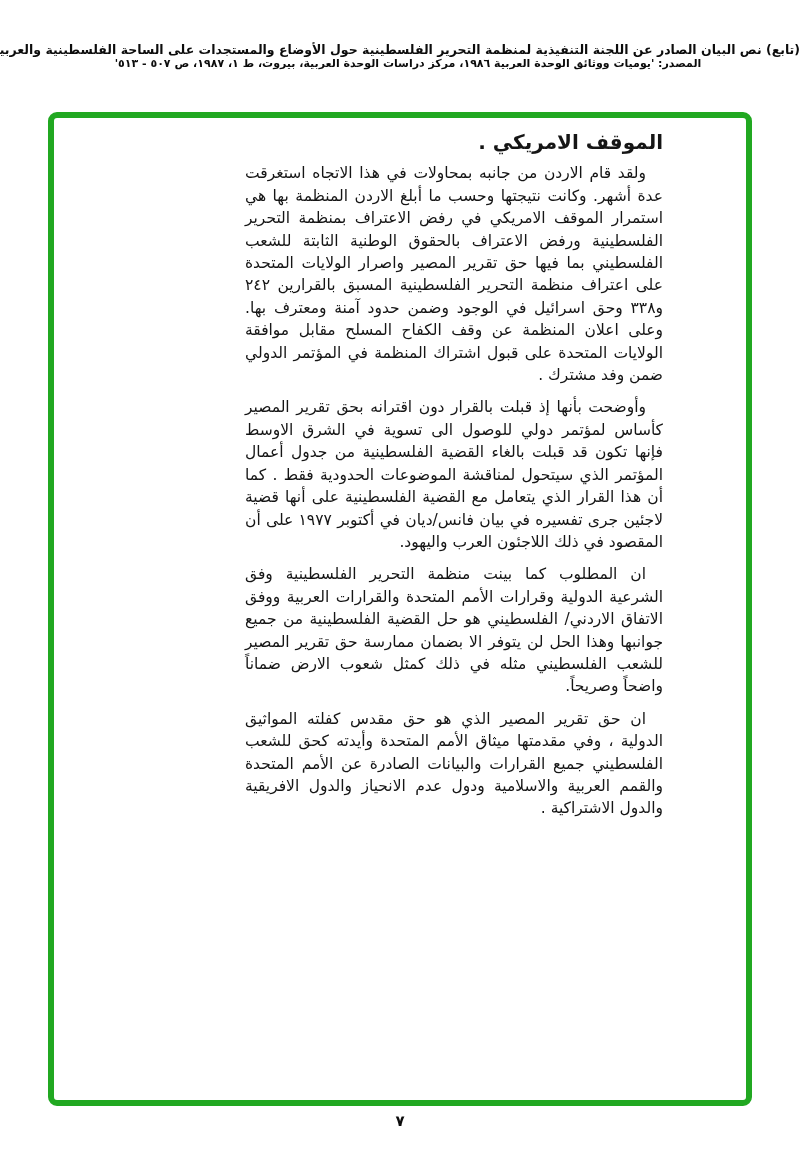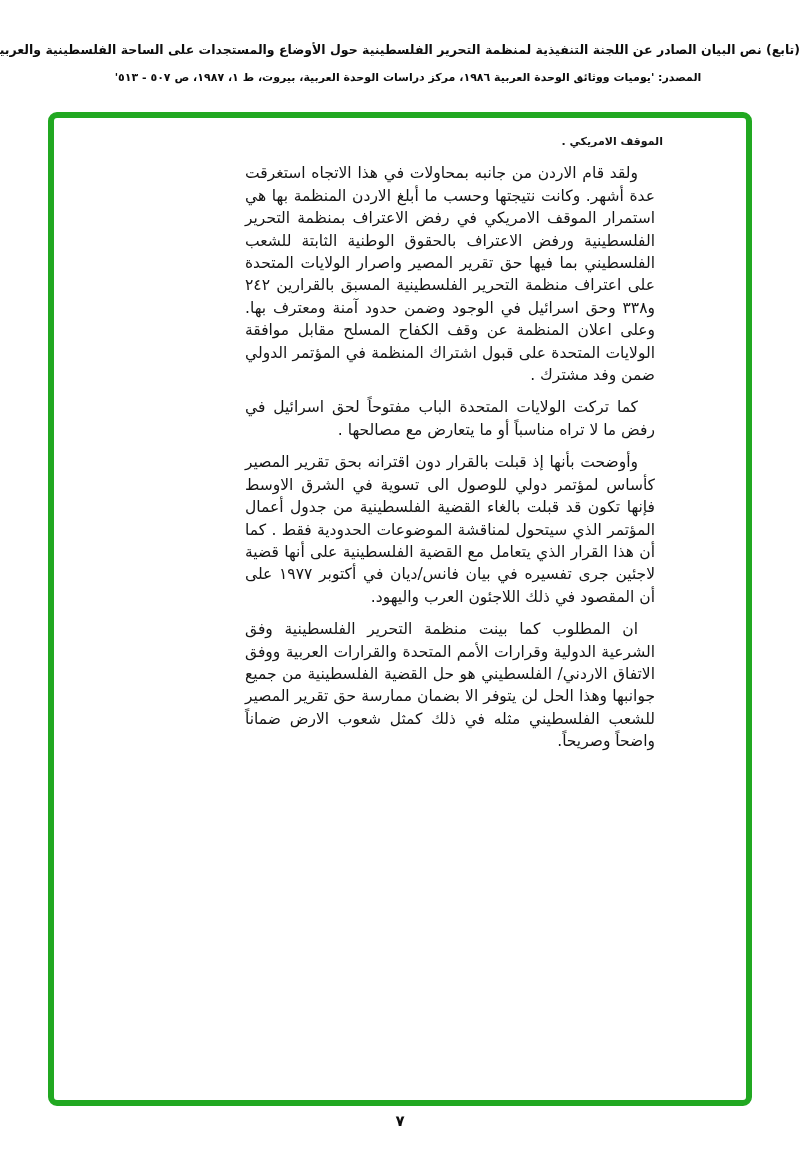--- a/index.html
+++ b/index.html
@@ -24,21 +24,20 @@
   .header-title {
     font-size: 12.5px;
     font-weight: bold;
     white-space: nowrap;
     letter-spacing: 0px;
     color: #0c0c0c;
   }
   .header-source {
     font-size: 11px;
     font-weight: bold;
-    margin-top: 14px;
     color: #0c0c0c;
     padding-left: 16px;
   }
   .scan-frame {
     position: absolute;
     left: 48px; top: 112px;
     width: 692px; height: 982px;
     border: 6px solid #21a821;
     border-radius: 9px;
     background: transparent;
@@ -48,26 +47,26 @@
     left: 245px; top: 131px;
     width: 418px;
     direction: rtl;
     text-align: justify;
     font-size: 15.5px;
     line-height: 22.4px;
     color: #151515;
   }
   .section-title {
     font-weight: bold;
-    font-size: 11px;
+    font-size: 20px;
     text-align: right;
     margin: 0 0 9px 0;
   }
   .body-par {
-    margin: 0 8px 10px 0;
+    margin: 0 0 10px 0;
     text-indent: 17px;
   }
   .page-number {
     position: absolute;
     top: 1112px; left: 0;
     width: 800px;
     text-align: center;
     font-size: 15px;
     font-weight: bold;
     color: #0c0c0c;
@@ -81,20 +80,20 @@
   <div class="header">
     <div class="header-title">(تابع) نص البيان الصادر عن اللجنة التنفيذية لمنظمة التحرير الفلسطينية حول الأوضاع والمستجدات على الساحة الفلسطينية والعربية والدولية</div>
     <div class="header-source">المصدر: 'يوميات ووثائق الوحدة العربية ١٩٨٦، مركز دراسات الوحدة العربية، بيروت، ط ١، ١٩٨٧، ص ٥٠٧ - ٥١٣'</div>
   </div>
 
   <div class="scan-frame"></div>
 
   <div class="text-column">
     <div class="section-title">الموقف الامريكي .</div>
     <p class="body-par">ولقد قام الاردن من جانبه بمحاولات في هذا الاتجاه استغرقت عدة أشهر. وكانت نتيجتها وحسب ما أبلغ الاردن المنظمة بها هي استمرار الموقف الامريكي في رفض الاعتراف بمنظمة التحرير الفلسطينية ورفض الاعتراف بالحقوق الوطنية الثابتة للشعب الفلسطيني بما فيها حق تقرير المصير واصرار الولايات المتحدة على اعتراف منظمة التحرير الفلسطينية المسبق بالقرارين ٢٤٢ و٣٣٨ وحق اسرائيل في الوجود وضمن حدود آمنة ومعترف بها. وعلى اعلان المنظمة عن وقف الكفاح المسلح مقابل موافقة الولايات المتحدة على قبول اشتراك المنظمة في المؤتمر الدولي ضمن وفد مشترك .</p>
-    <p class="body-par">كما تركت الولايات المتحدة الباب مفتوحاً لحق اسرائيل في رفض ما لا تراه مناسباً أو ما يتعارض مع مصالحها .</p>
     <p class="body-par">وأوضحت بأنها إذ قبلت بالقرار دون اقترانه بحق تقرير المصير كأساس لمؤتمر دولي للوصول الى تسوية في الشرق الاوسط فإنها تكون قد قبلت بالغاء القضية الفلسطينية من جدول أعمال المؤتمر الذي سيتحول لمناقشة الموضوعات الحدودية فقط . كما أن هذا القرار الذي يتعامل مع القضية الفلسطينية على أنها قضية لاجئين جرى تفسيره في بيان فانس/ديان في أكتوبر ١٩٧٧ على أن المقصود في ذلك اللاجئون العرب واليهود.</p>
     <p class="body-par">ان المطلوب كما بينت منظمة التحرير الفلسطينية وفق الشرعية الدولية وقرارات الأمم المتحدة والقرارات العربية ووفق الاتفاق الاردني/ الفلسطيني هو حل القضية الفلسطينية من جميع جوانبها وهذا الحل لن يتوفر الا بضمان ممارسة حق تقرير المصير للشعب الفلسطيني مثله في ذلك كمثل شعوب الارض ضماناً واضحاً وصريحاً.</p>
+    <p class="body-par">ان حق تقرير المصير الذي هو حق مقدس كفلته المواثيق الدولية ، وفي مقدمتها ميثاق الأمم المتحدة وأيدته كحق للشعب الفلسطيني جميع القرارات والبيانات الصادرة عن الأمم المتحدة والقمم العربية والاسلامية ودول عدم الانحياز والدول الافريقية والدول الاشتراكية .</p>
   </div>
 
   <div class="page-number">٧</div>
 
 </div>
 
 </body></html>

